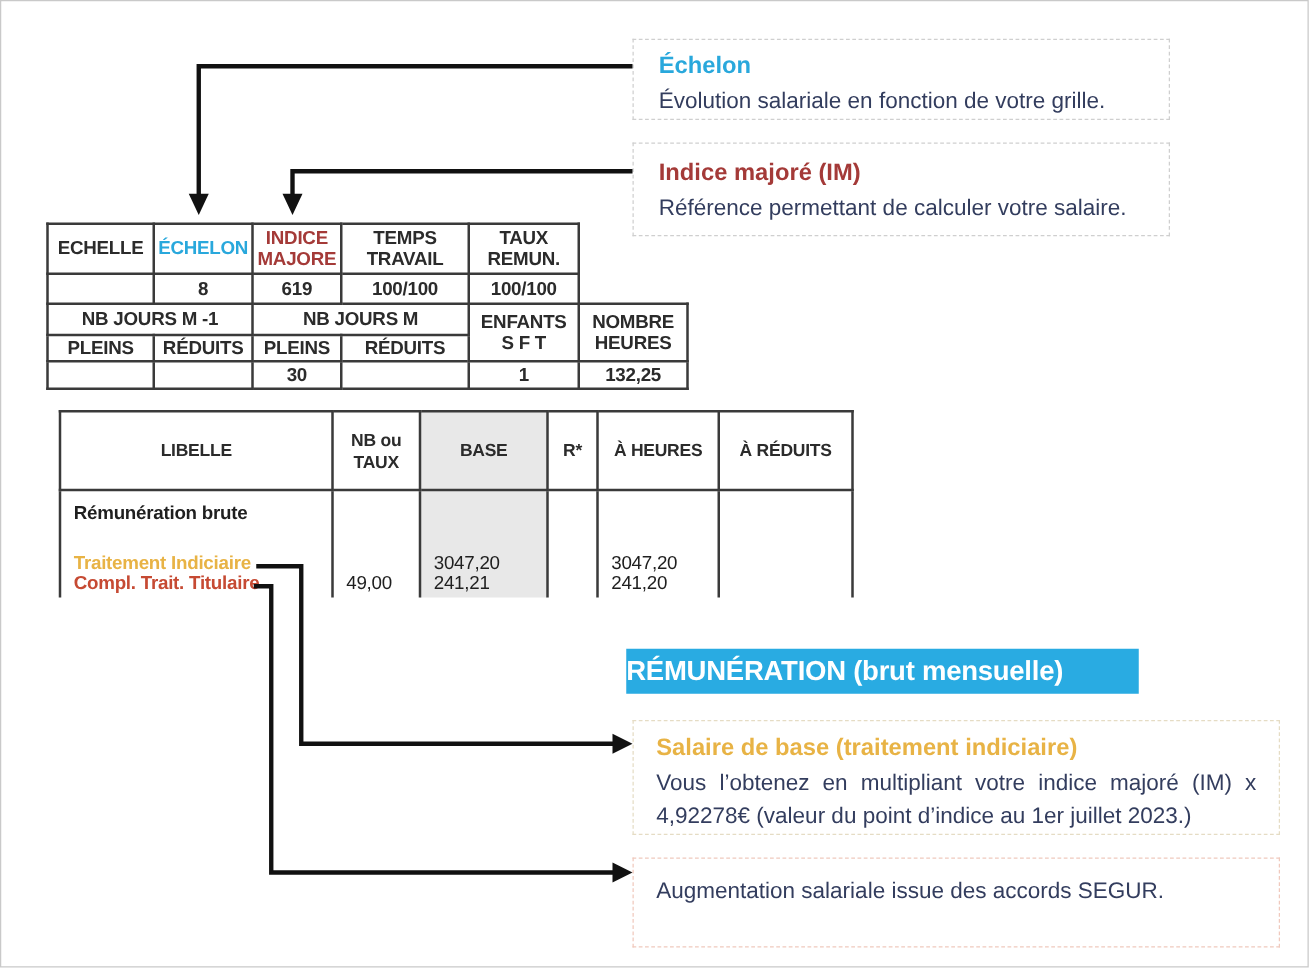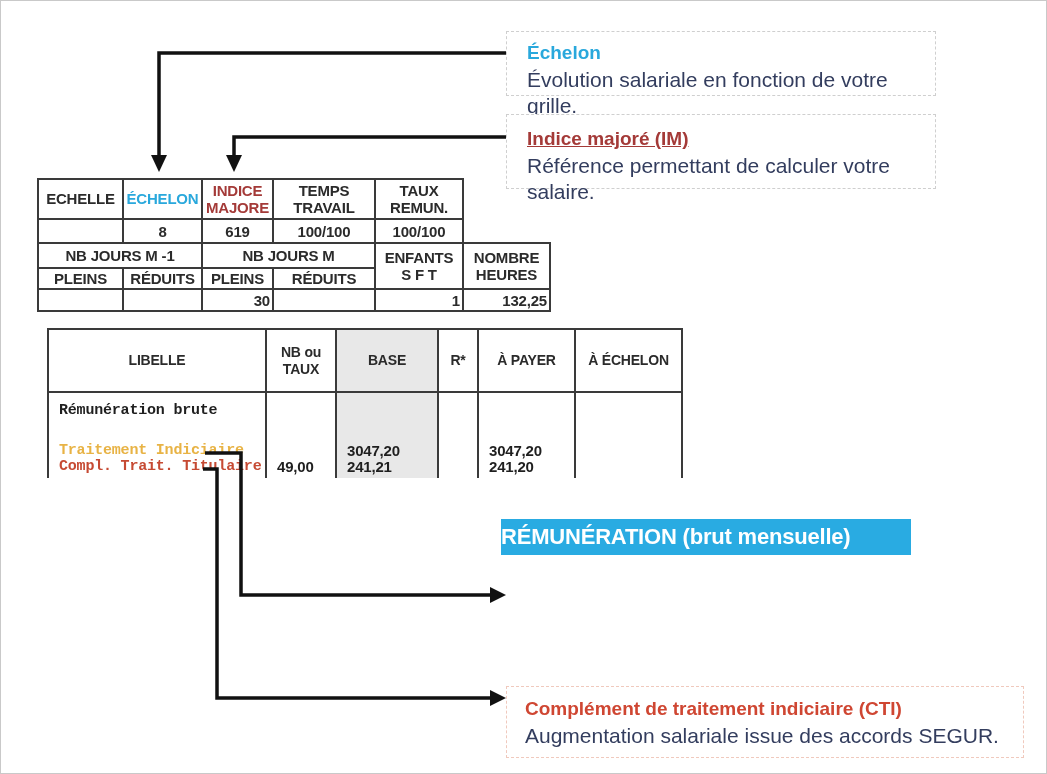--- a/index.html
+++ b/index.html
@@ -32,21 +32,21 @@
   }
   table.t1 td{
     border:2px solid var(--tborder);
     text-align:center;vertical-align:middle;
     padding:1px 2px;font-weight:700;
   }
   table.t1 tr.rA td{height:40px;line-height:1.15;}
   table.t1 tr.rB td{height:24px;font-weight:700;}
   table.t1 tr.rC td{height:25px;text-align:center;}
   table.t1 tr.rD td{height:19px;}
-  table.t1 tr.rE td{height:22px;text-align:right;}
+  table.t1 tr.rE td{height:22px;}
   table.t1 td.ghost{border:none;background:transparent;}
   table.t1 td.c-cyan{color:var(--cyan);}
   table.t1 td.c-brick{color:var(--brick);text-align:center;}
   table.t1 td.two-line{line-height:1.15;}
 
   
   table.t2{
     position:absolute;left:46px;top:327px;
     border-collapse:collapse;table-layout:fixed;
     font-size:14px;color:var(--ink);letter-spacing:-0.2px;
@@ -54,38 +54,38 @@
   table.t2 td{border:2px solid var(--tborder);}
   table.t2 tr.head td{
     height:63px;text-align:center;vertical-align:middle;
     font-weight:700;line-height:1.2;padding:2px;
   }
   table.t2 tr.body td{
     height:86px;border-bottom:none;vertical-align:bottom;
     font-size:15px;padding:0 0 3px 10px;
   }
   table.t2 .base-bg{background:var(--base-gray);}
-  table.t2 td.libelle-cell{vertical-align:top;padding:12px 6px 0 10px;font-family:Liberation Mono, monospace;}
+  table.t2 td.libelle-cell{vertical-align:top;padding:12px 6px 0 10px;}
   .lib-section{font-weight:700;color:#1f1f1f;line-height:16px;}
   .lib-gap{height:24px;}
   .lib-line1{font-weight:700;color:var(--gold);line-height:16px;}
   .lib-line2{font-weight:700;color:var(--red);line-height:16px;}
-  .num{line-height:16px;font-weight:700;color:#1f1f1f;}
+  .num{line-height:16px;font-weight:400;color:#1f1f1f;}
 
   
   .callout{
     position:absolute;background:#ffffff;
     border:1px dashed #cfcfcf;
   }
   .callout .title{font-size:19px;font-weight:700;line-height:24px;}
-  .callout .body{font-size:21px;color:var(--navy);line-height:26px;margin-top:2px;}
+  .callout .body{font-size:18px;color:var(--navy);line-height:26px;margin-top:2px;}
   #callout-echelon{left:505px;top:30px;width:430px;height:65px;padding:9px 20px 0;}
   #callout-echelon .title{color:var(--cyan);}
   #callout-im{left:505px;top:113px;width:430px;height:75px;padding:12px 20px 0;}
-  #callout-im .title{color:var(--brick);text-decoration:underline;}
+  #callout-im .title{color:var(--brick);}
 
   
   .section-bar{
     position:absolute;left:500px;top:518px;width:410px;height:36px;
     background:var(--bar-blue);color:#ffffff;font-weight:700;
     font-size:22px;line-height:36px;letter-spacing:-0.2px;
   }
 
   
   #callout-salaire{
@@ -162,22 +162,22 @@
       <col style="width:40px">
         <col style="width:97px">
         <col style="width:107px">
     </colgroup>
     <tbody>
         <tr class="head">
       <td>LIBELLE</td>
       <td>NB ou TAUX</td>
       <td class="base-bg">BASE</td>
       <td>R*</td>
-      <td>À PAYER</td>
-      <td>À ÉCHELON</td>
+      <td>À HEURES</td>
+      <td>À RÉDUITS</td>
     </tr>
     <tr class="body">
       <td class="libelle-cell">
         <div class="lib-section">Rémunération brute</div>
         <div class="lib-gap"></div>
         <div class="lib-line1">Traitement Indiciaire</div>
         <div class="lib-line2">Compl. Trait. Titulaire</div>
       </td>
       <td>
         <div class="num">49,00</div>
@@ -201,23 +201,26 @@
     <div class="body">Évolution salariale en fonction de votre grille.</div>
   </div>
 
   <div class="callout" id="callout-im">
     <div class="title">Indice majoré (IM)</div>
     <div class="body">Référence permettant de calculer votre salaire.</div>
   </div>
 
   <div class="section-bar">RÉMUNÉRATION (brut mensuelle)</div>
 
+  <div class="callout" id="callout-salaire">
+    <div class="title">Salaire de base (traitement indiciaire)</div>
+    <div class="body">Vous l’obtenez en multipliant votre indice majoré (IM) x 4,92278€ (valeur du point d’indice au 1er juillet 2023.)</div>
+  </div>
 
   <div class="callout" id="callout-cti">
-    <div class="title">Complément de traitement indiciaire (CTI)</div>
     <div class="body">Augmentation salariale issue des accords SEGUR.</div>
   </div>
 
   <svg class="arrows" width="1047" height="774" viewBox="0 0 1047 774">
     <g stroke="#111111" stroke-width="3.5" fill="none">
       <path d="M505,52 H158 V156"></path>
       <path d="M505,136 H233 V156"></path>
       <path d="M204,452 H240 V594 H490"></path>
       <path d="M202,468 H216 V697 H490"></path>
     </g>

